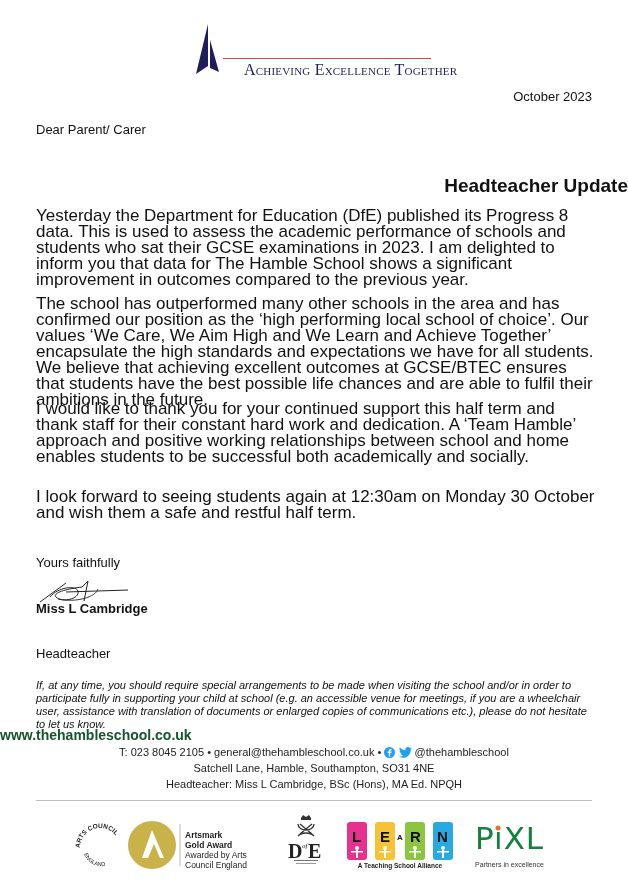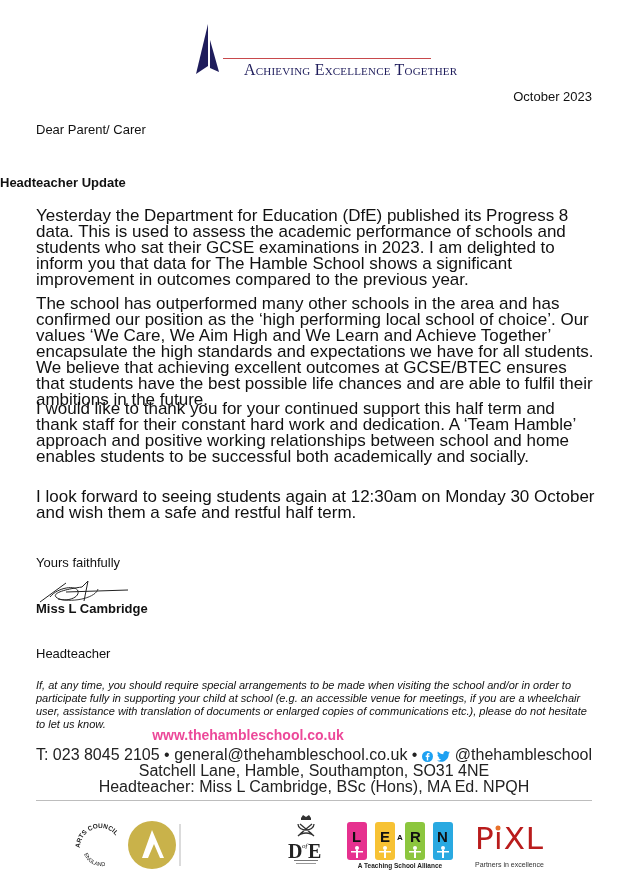--- a/index.html
+++ b/index.html
@@ -7,53 +7,53 @@
     body { position: relative; font-family: "Liberation Sans", sans-serif; color: #111111; }
 
     .logo { position: absolute; left: 192px; top: 22px; width: 250px; height: 56px; }
     .logo svg.sail { position: absolute; left: 0; top: 0; }
     .logo-title { position: absolute; left: 31px; top: 14px; font-family: "Liberation Serif", serif; color: #1f1d5c; font-size: 19px; letter-spacing: 0.3px; white-space: nowrap; font-variant: small-caps; }
     .logo-rule { position: absolute; left: 31px; top: 36px; width: 208px; height: 1px; background: #c8494c; }
     .logo-tag { position: absolute; left: 52px; top: 39px; font-family: Liberation Serif, serif; color: #1f1d5c; font-size: 16px; letter-spacing: 0.2px; white-space: nowrap; font-variant: small-caps; }
 
     .date { position: absolute; right: 36px; top: 89px; font-size: 13px; }
     .salutation { position: absolute; left: 36px; top: 122px; font-size: 13px; }
-    .heading { position: absolute; left: 0; width: 628px; top: 175px; text-align: left; font-size: 13px; font-weight: bold; }
+    .heading { position: absolute; left: 0; width: 628px; top: 175px; text-align: right; font-size: 19px; font-weight: bold; }
 
     .para { position: absolute; left: 36px; width: 560px; font-size: 17px; line-height: 16px; }
     .p1 { top: 208px; }
     .p2 { top: 296px; }
     .p3 { top: 401px; }
     .p4 { top: 489px; }
 
     .closing { position: absolute; left: 36px; top: 540px; font-size: 13px; margin-top: 15px; }
     .signature { position: absolute; left: 36px; top: 575px; }
     .signer-name { position: absolute; left: 36px; top: 601px; font-size: 13px; font-weight: bold; }
     .signer-role { position: absolute; left: 36px; top: 646px; font-size: 13px; }
 
     .notice { position: absolute; left: 36px; width: 560px; top: 679px; font-size: 11px; line-height: 13px; font-style: italic; color: #111; }
 
-    .website { position: absolute; left: 0; width: 496px; top: 727px; text-align: center; font-size: 14px; font-weight: bold; color: #ec4899; }
-    .contact { position: absolute; left: 0; width: 628px; text-align: center; font-size: 16px; color: #222; }
+    .website { position: absolute; left: 0; width: 496px; top: 727px; text-align: left; font-size: 14px; font-weight: bold; color: #14532d; }
+    .contact { position: absolute; left: 0; width: 628px; text-align: center; font-size: 11px; color: #222; }
     .c1 { top: 746px; }
     .c2 { top: 762px; }
     .c3 { top: 778px; }
     .contact .social { display: inline-block; vertical-align: -2px; }
 
     .footer-rule { position: absolute; left: 36px; width: 556px; top: 800px; height: 1px; background: #bdbdbd; }
 
     .badges { position: absolute; left: 0; top: 808px; width: 628px; height: 80px; }
     .badge { position: absolute; }
     .ace { left: 72px; top: 10px; }
     .artsmark-text { position: absolute; left: 185px; top: 22px; font-size: 8.5px; line-height: 10px; color: #222; }
     .artsmark-text .t1, .artsmark-text .t2 { font-weight: bold; }
     .dofe { left: 286px; top: 6px; }
     .learn { left: 345px; top: 12px; }
     .learn-caption { position: absolute; left: 348px; top: 54px; width: 104px; text-align: center; font-size: 6.5px; font-weight: bold; color: #222; }
-    .pixl-word { position: absolute; left: 475px; top: 12px; font-size: 31px; color: #b91c1c; letter-spacing: 1px; font-family: "DejaVu Sans", sans-serif; }
+    .pixl-word { position: absolute; left: 475px; top: 12px; font-size: 31px; color: #15803d; letter-spacing: 1px; font-family: "DejaVu Sans", sans-serif; }
     .pixl-tag { position: absolute; left: 475px; top: 53px; font-size: 7px; color: #333; }
   </style>
 </head>
 <body>
 
 <div class="logo">
   <svg class="sail" width="30" height="56" viewBox="0 0 30 56">
     <polygon points="16,2 4,52 16,44" fill="#1f1d5c"></polygon>
     <polygon points="18,18 27,50 18,46" fill="#1f1d5c"></polygon>
   </svg>
@@ -108,20 +108,26 @@
     <defs>
       <path id="ringTop" d="M8,30 A20,20 0 0 1 48,30"></path>
       <path id="ringBot" d="M12,36 A18,18 0 0 0 46,36"></path>
     </defs>
     <text font-size="6.5" font-weight="bold" fill="#222" font-family="Liberation Sans, sans-serif"><textPath href="#ringTop">ARTS COUNCIL</textPath></text>
     <text font-size="5.5" fill="#222" font-family="Liberation Sans, sans-serif"><textPath href="#ringBot">ENGLAND</textPath></text>
     <circle cx="80" cy="27" r="24" fill="#c9b24a"></circle>
     <path d="M80,12 L70,40 L76,40 L82,26 L88,40 L92,40 Z" fill="#fff"></path>
     <line x1="108" y1="6" x2="108" y2="48" stroke="#999" stroke-width="0.7"></line>
   </svg>
+  <div class="artsmark-text">
+    <div class="t1">Artsmark</div>
+    <div class="t2">Gold Award</div>
+    <div>Awarded by Arts</div>
+    <div>Council England</div>
+  </div>
 
   <svg class="badge dofe" width="40" height="52" viewBox="0 0 40 52">
     <path d="M15,4 L17,1 L20,3 L23,1 L25,4 L25,6 L15,6 Z" fill="#333"></path>
     <path d="M12,10 C12,18 28,18 28,10 M14,20 L26,10 M26,20 L14,10 M12,22 C16,18 24,18 28,22" fill="none" stroke="#333" stroke-width="1.3"></path>
     <text x="2" y="44" font-size="20" font-weight="bold" fill="#222" font-family="Liberation Serif, serif">D</text>
     <text x="16" y="34" font-size="7" font-style="italic" fill="#222" font-family="Liberation Serif, serif">of</text>
     <text x="22" y="44" font-size="20" font-weight="bold" fill="#222" font-family="Liberation Serif, serif">E</text>
     <rect x="8" y="46" width="24" height="1" fill="#777"></rect>
     <rect x="10" y="49" width="20" height="1" fill="#999"></rect>
   </svg>

